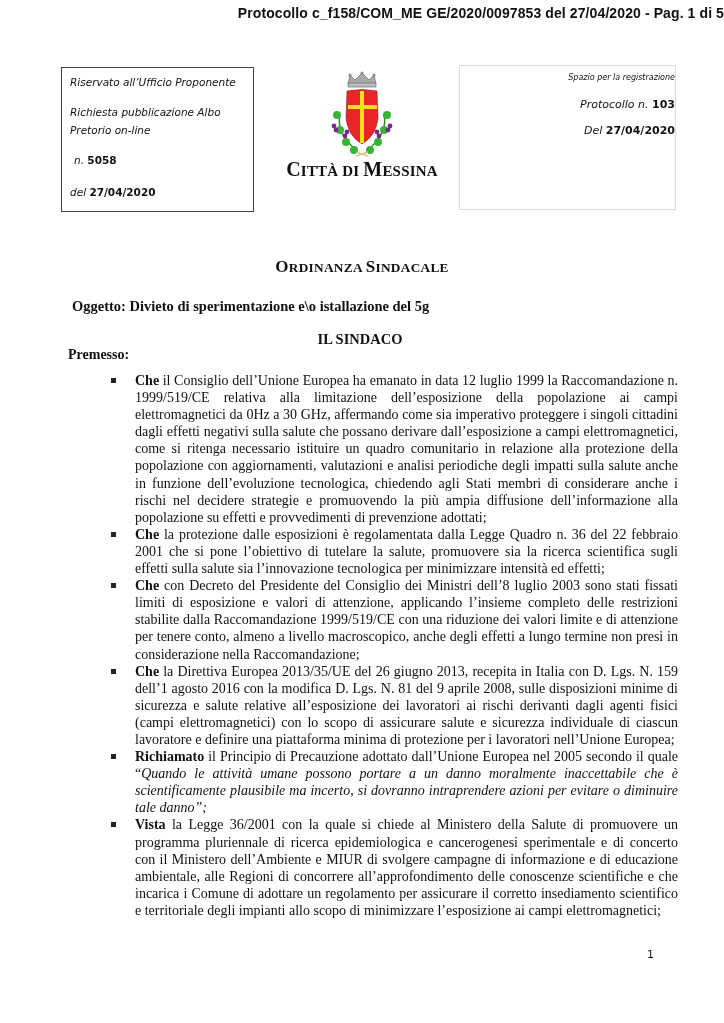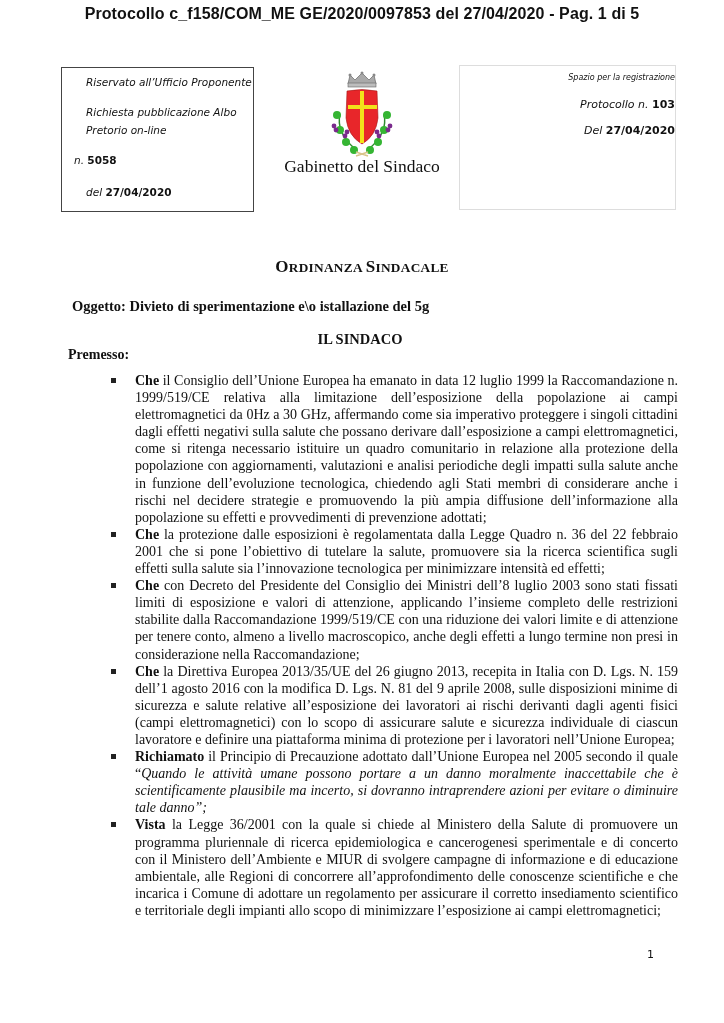--- a/index.html
+++ b/index.html
@@ -1,22 +1,22 @@
 <!DOCTYPE html>
 <html><head>
 <meta charset="utf-8">
 <style>
   html, body { margin:0; padding:0; background:#ffffff; }
   body { width:724px; height:1023px; position:relative; overflow:hidden; color:#111; }
-  .proto { position:absolute; top:5px; left:0; width:724px; text-align:center;
-    font-family:"Liberation Sans", sans-serif; font-weight:bold; font-size:16px; letter-spacing:0.1px; }
+  .proto { position:absolute; top:5px; left:0; width:724px; text-align:right;
+    font-family:"Liberation Sans", sans-serif; font-weight:bold; font-size:14px; letter-spacing:0.1px; }
   .box { position:absolute; border:1px solid #444; font-family:"DejaVu Sans", sans-serif; }
   .box-left { left:61px; top:67px; width:191px; height:143px; }
   .box-right { left:459px; top:65px; width:215px; height:143px; border-color:#ddd; }
-  .box-left p { margin:0; font-style:italic; font-size:10.5px; position:absolute; left:24px; }
+  .box-left p { margin:0; font-style:italic; font-size:10.5px; position:absolute; left:8px; }
   .box-left b, .box-right b { font-style:normal; font-weight:bold; }
   .box-right p { margin:0; font-style:italic; position:absolute; left:0; width:100%; text-align:right; }
   .crest { position:absolute; left:328px; top:70px; width:68px; height:90px; }
   .city { position:absolute; left:262px; top:158px; width:200px; text-align:center;
     font-family:"Liberation Serif", serif; }
   .city .name { font-size:20px; font-weight:bold; letter-spacing:0.2px; }
   .city .name .sm { font-size:15px; }
   .city .gab { font-size:17.5px; margin-top:-2px; }
   .title { position:absolute; top:243px; left:0; width:724px; text-align:center;
     font-family:"Liberation Serif", serif; font-weight:bold; font-size:17px; letter-spacing:0.3px;margin-top:14px; }
@@ -73,21 +73,21 @@
     <circle cx="19" cy="62" r="2.4" fill="#7a2a8c"></circle>
     <circle cx="17" cy="66" r="2.4" fill="#7a2a8c"></circle>
   <circle cx="62" cy="56" r="2.4" fill="#7a2a8c"></circle>
     <circle cx="60" cy="60" r="2.4" fill="#7a2a8c"></circle>
     <circle cx="49" cy="62" r="2.4" fill="#7a2a8c"></circle>
     <circle cx="51" cy="66" r="2.4" fill="#7a2a8c"></circle>
   <path d="M28 82 L40 86 M40 82 L28 86" stroke="#d9c48a" stroke-width="1.5"></path>
 </svg>
 
 <div class="city">
-  <div class="gab">Gabinetto del Sindaco</div>
+  <div class="name"><span>C</span><span class="sm">ITTÀ DI </span><span>M</span><span class="sm">ESSINA</span></div>
 </div>
 
 <div class="box box-right">
   <p style="top:7px; font-size:8px">Spazio per la registrazione</p>
   <p style="top:32px; font-size:11px"><span>Protocollo n. </span><b>103</b></p>
   <p style="top:58px; font-size:11px"><span>Del </span><b>27/04/2020</b></p>
 </div>
 
 <div class="title"><span>O</span><span class="sm">RDINANZA </span><span>S</span><span class="sm">INDACALE</span></div>
 

